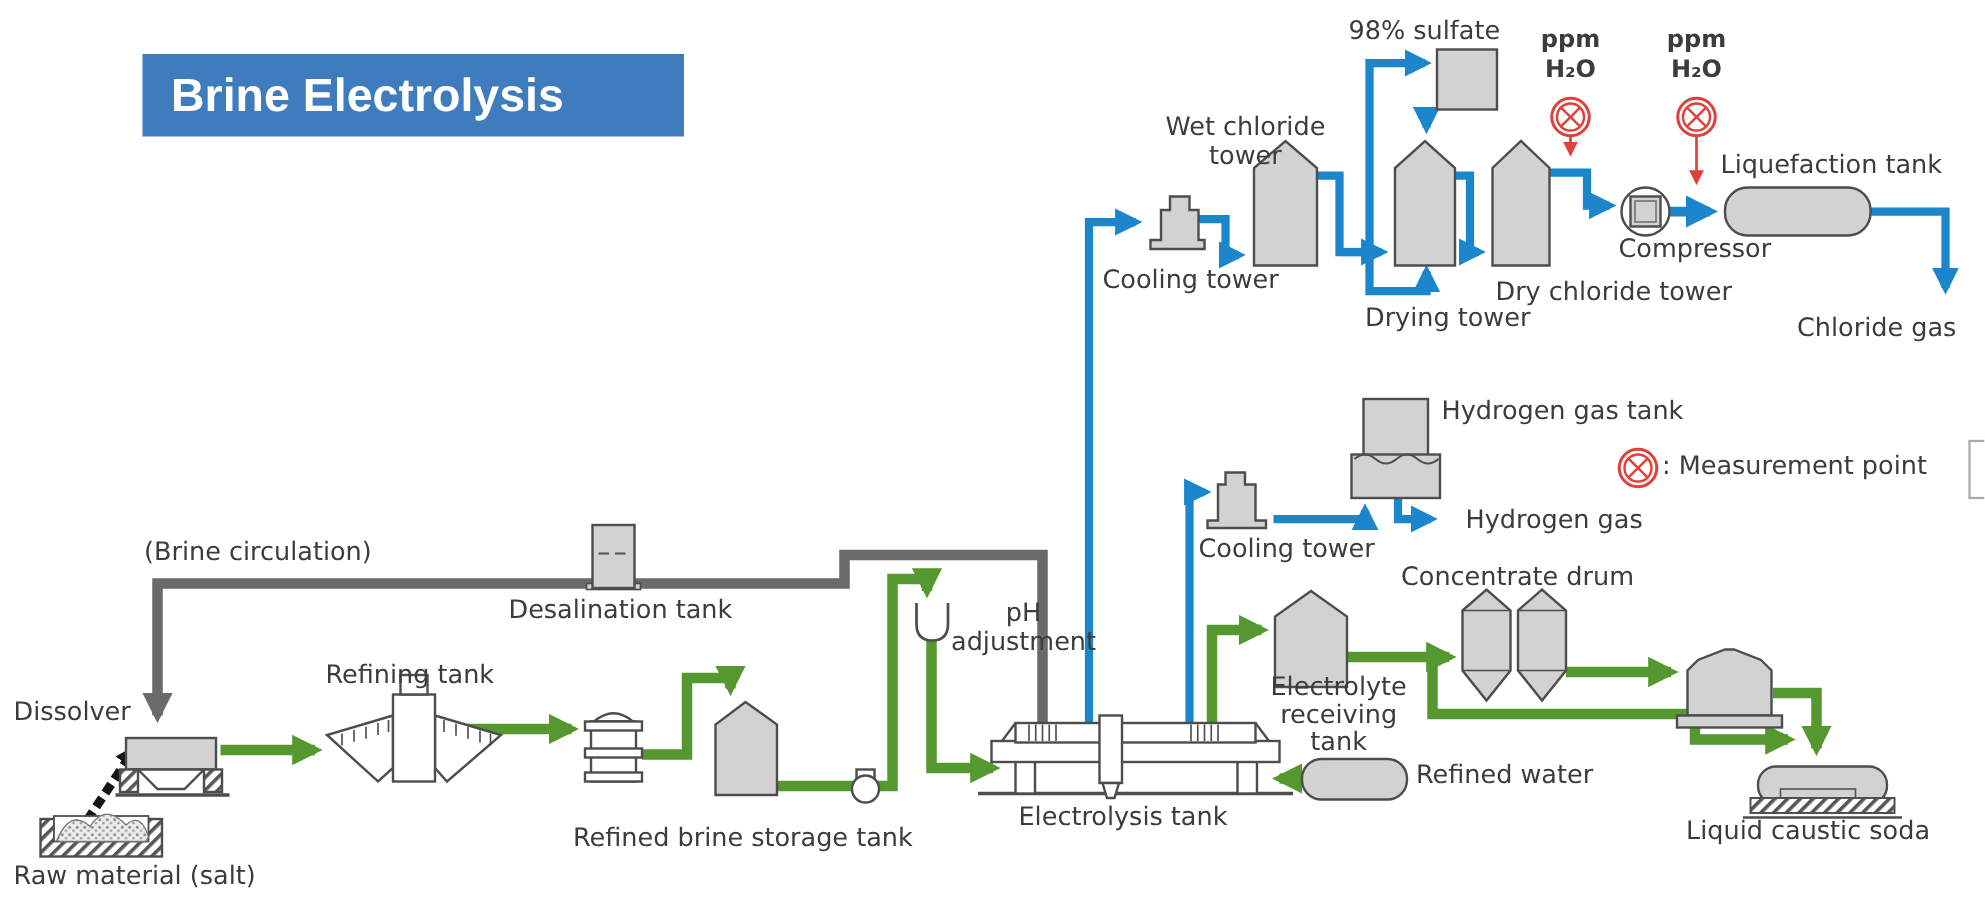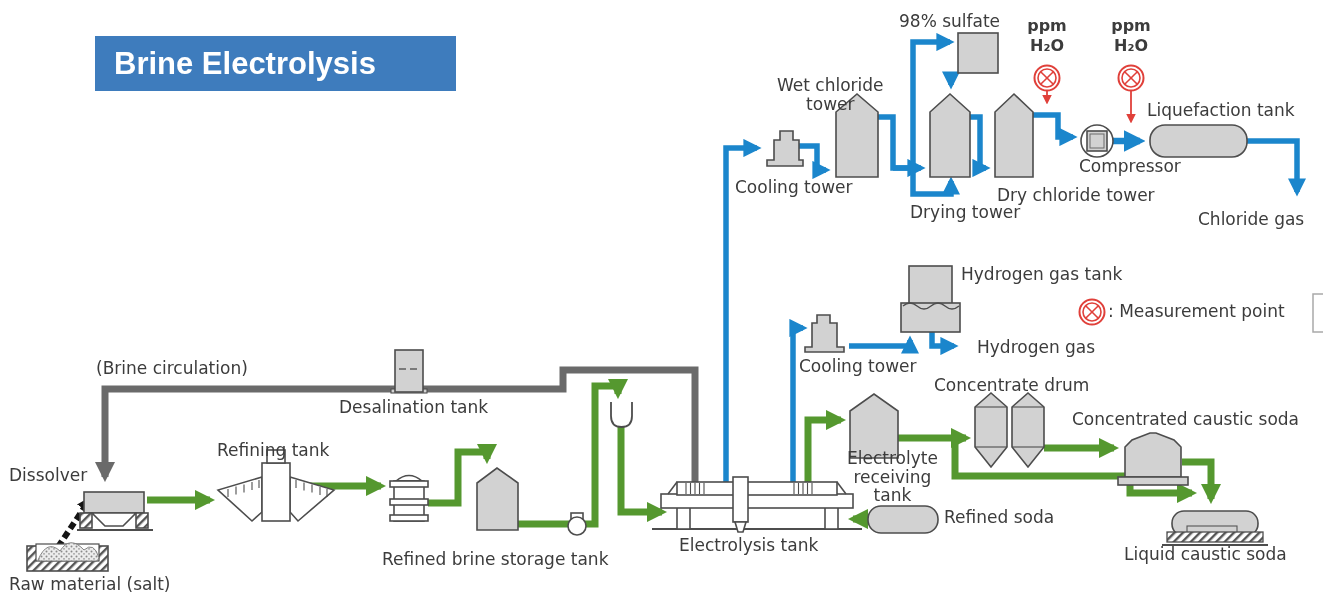--- a/index.html
+++ b/index.html
@@ -271,23 +271,24 @@
 <div class="label" style="left:977px;top:338px;">Hydrogen gas</div>
 <div class="label" style="left:799px;top:357px;">Cooling tower</div>
 <div class="label" style="left:1108px;top:302px;">: Measurement point</div>
 
 <div class="label" style="left:96px;top:359px;">(Brine circulation)</div>
 <div class="label" style="left:339px;top:398px;">Desalination tank</div>
 <div class="label" style="left:9px;top:466px;">Dissolver</div>
 <div class="label" style="left:9px;top:575px;">Raw material (salt)</div>
 <div class="label" style="left:217px;top:441px;">Refining tank</div>
 <div class="label" style="left:382px;top:550px;">Refined brine storage tank</div>
+<div class="label" style="left:634px;top:400px;">pH
+adjustment</div>
 <div class="label" style="left:679px;top:536px;">Electrolysis tank</div>
 
 <div class="label" style="left:847px;top:449px;">Electrolyte
 receiving
 tank</div>
-<div class="label" style="left:944px;top:508px;">Refined soda</div>
+<div class="label" style="left:944px;top:508px;">Refined water</div>
 <div class="label" style="left:934px;top:376px;">Concentrate drum</div>
-<div class="label" style="left:1072px;top:410px;">Concentrated caustic soda</div>
 <div class="label" style="left:1124px;top:545px;">Liquid caustic soda</div>
 
 </div>
 
 </body></html>

